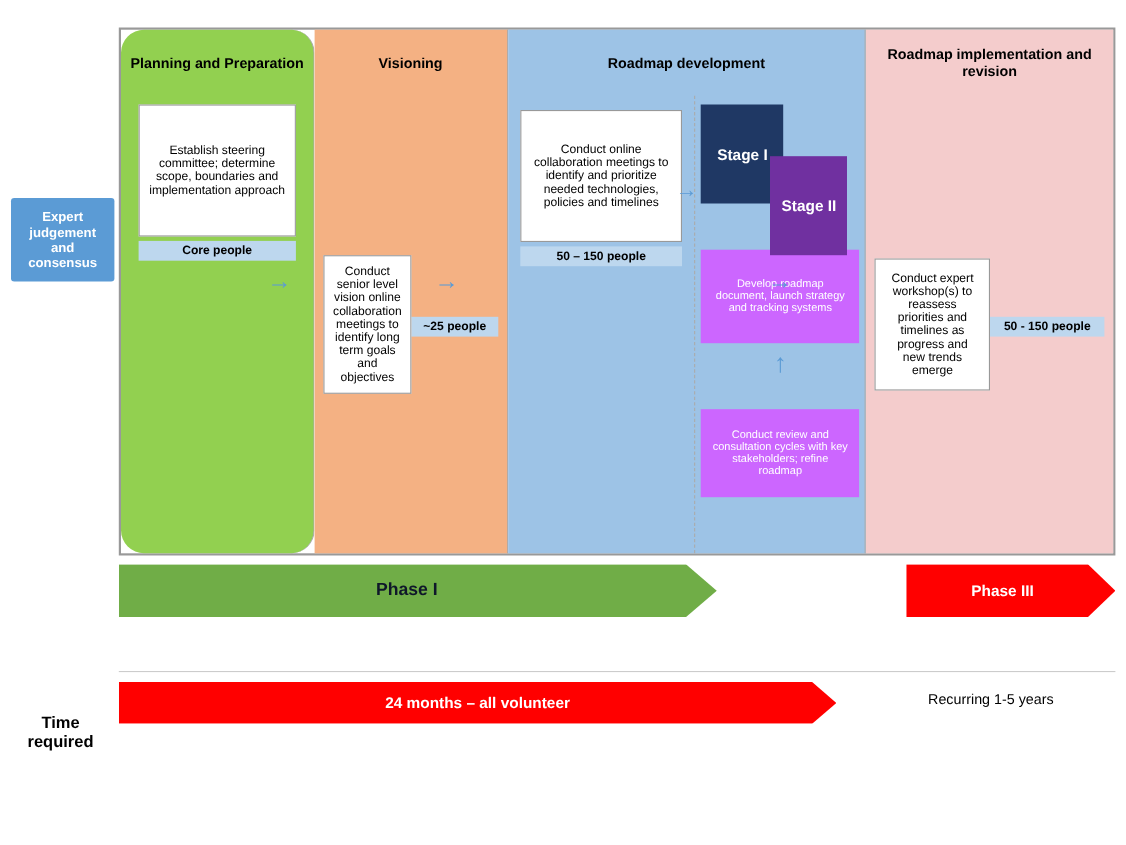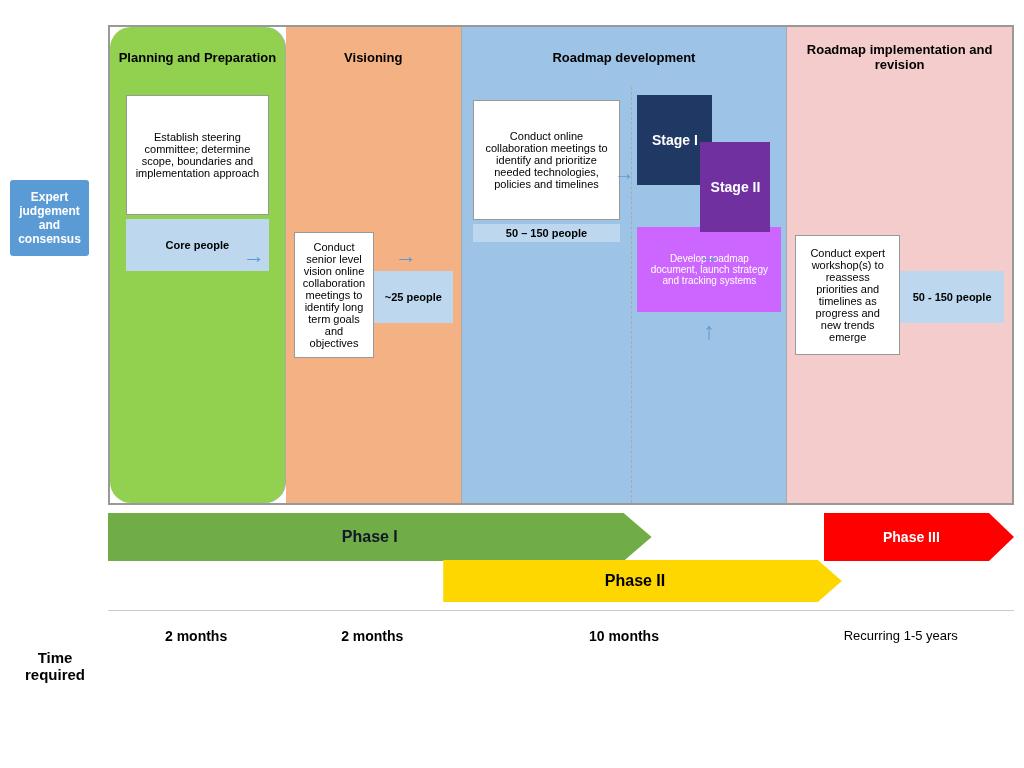--- a/index.html
+++ b/index.html
@@ -10,21 +10,21 @@
       height: 768px;
       overflow: hidden;
       position: relative;
     }
 
     
     .expert-label {
       position: absolute;
       left: 10px;
       top: 180px;
-      width: 79px;
+      width: 94px;
       background: #5B9BD5;
       color: white;
       text-align: center;
       padding: 10px 6px;
       font-size: 12px;
       font-weight: bold;
       border-radius: 3px;
       z-index: 10;
     }
 
@@ -63,21 +63,21 @@
       display: flex;
       align-items: center;
       justify-content: center;
     }
 
     .people-badge {
       background: #BDD7EE;
       color: #000;
       font-size: 11px;
       font-weight: bold;
-      padding: 20px 8px;
+      padding: 3px 8px;
       margin-top: 4px;
       text-align: center;
       width: 90%;
     }
 
     .online-meetings-box {
       background: white;
       border: 1.5px solid #999;
       padding: 8px;
       font-size: 11px;
@@ -172,20 +172,23 @@
             </div>
 
             <div style="position:absolute; top:45px; left:68px; width:70px; height:90px; background:#7030A0; color:white; font-size:14px; font-weight:bold; display:flex; align-items:center; justify-content:center; flex-direction:column; z-index:6;margin-top:10px;">
               <span>Stage II</span>
             </div>
 
             <div style="position:absolute; top:140px; left:5px; right:5px; background:#CC66FF; color:white; font-size:10px; text-align:center; padding:8px; min-height:85px; display:flex; align-items:center; justify-content:center; z-index:3;">
               <span>Develop roadmap document, launch  strategy and tracking systems</span>
             </div>
 
+            <div style="position:absolute; top:285px; left:5px; right:5px; background:#CC66FF; color:white; font-size:10px; text-align:center; padding:8px; min-height:80px; display:flex; align-items:center; justify-content:center; z-index:3;">
+              <span>Conduct review and consultation cycles with key stakeholders; refine roadmap</span>
+            </div>
 
             <div style="position:absolute; top:230px; left:50%; transform:translateX(-50%); color:#5B9BD5; font-size:24px; z-index:4;">↑</div>
           </div>
         </div>
 
         <div style="position:absolute; top:135px; left:47%; color:#5B9BD5; font-size:20px; z-index:10;">→</div>
       </div>
 
       <div style="flex:1.8; background:#F4CCCC; display:flex; flex-direction:column;">
         <div class="col-header">
@@ -203,25 +206,20 @@
     </div>
 
     <div style="position:relative; height:105px; display:flex;">
 
       <div style="position:absolute; left:0; top:8px; height:48px; width:60%; background:#70AD47;
                   clip-path:polygon(0 0, calc(100% - 28px) 0, 100% 50%, calc(100% - 28px) 100%, 0 100%);
                   display:flex; align-items:center; justify-content:center; z-index:2;">
         <span style="font-size:16px; font-weight:bold; color:#0f172a; margin-left:-20px;">Phase I</span>
       </div>
 
-      <div style="position:absolute; left:37%; top:55px; height:42px; width:44%; background:#FFD700;
-                  clip-path:polygon(0 0, calc(100% - 24px) 0, 100% 50%, calc(100% - 24px) 100%, 0 100%);
-                  display:flex; align-items:center; justify-content:center; z-index:3;">
-        <span style="font-size:16px; font-weight:bold; color:#000; margin-left:-15px;">Phase II</span>
-      </div>
 
       <div style="position:absolute; right:0; top:8px; height:48px; width:21%; background:#FF0000;
                   clip-path:polygon(0 0, calc(100% - 25px) 0, 100% 50%, calc(100% - 25px) 100%, 0 100%);
                   display:flex; align-items:center; justify-content:center; z-index:4;">
         <span style="font-size:14px; font-weight:bold; color:white; margin-left:-15px;">Phase III</span>
       </div>
 
     </div>
 
 
@@ -232,20 +230,26 @@
       <div style="flex:1.4; display:flex; align-items:center; justify-content:center; font-size:14px; font-weight:bold;">
         <span>2 months</span>
       </div>
       <div style="flex:2.6; display:flex; align-items:center; justify-content:center; font-size:14px; font-weight:bold;">
         <span>10 months</span>
       </div>
       <div style="flex:1.8; display:flex; align-items:center; justify-content:center; font-size:13px; font-weight:normal; text-align:center;">
         <span>Recurring 1-5 years</span>
       </div>
 
+      <div style="position:absolute; bottom:2px; left:0; height:38px; width:72%;
+                  background:#FF0000;
+                  clip-path:polygon(0 0, calc(100% - 22px) 0, 100% 50%, calc(100% - 22px) 100%, 0 100%);
+                  display:flex; align-items:center; justify-content:center; z-index:2;">
+        <span style="font-size:14px; font-weight:bold; color:white;">24 months – all volunteer</span>
+      </div>
     </div>
 
   </div>
 
   <div style="position:absolute; top:243px; left:243px; color:#5B9BD5; font-size:22px; z-index:20;">→</div>
 
   <div style="position:absolute; top:243px; left:395px; color:#5B9BD5; font-size:22px; z-index:20;">→</div>
 
   <div style="position:absolute; top:243px; left:698px; color:#5B9BD5; font-size:22px; z-index:20;">→</div>
 

